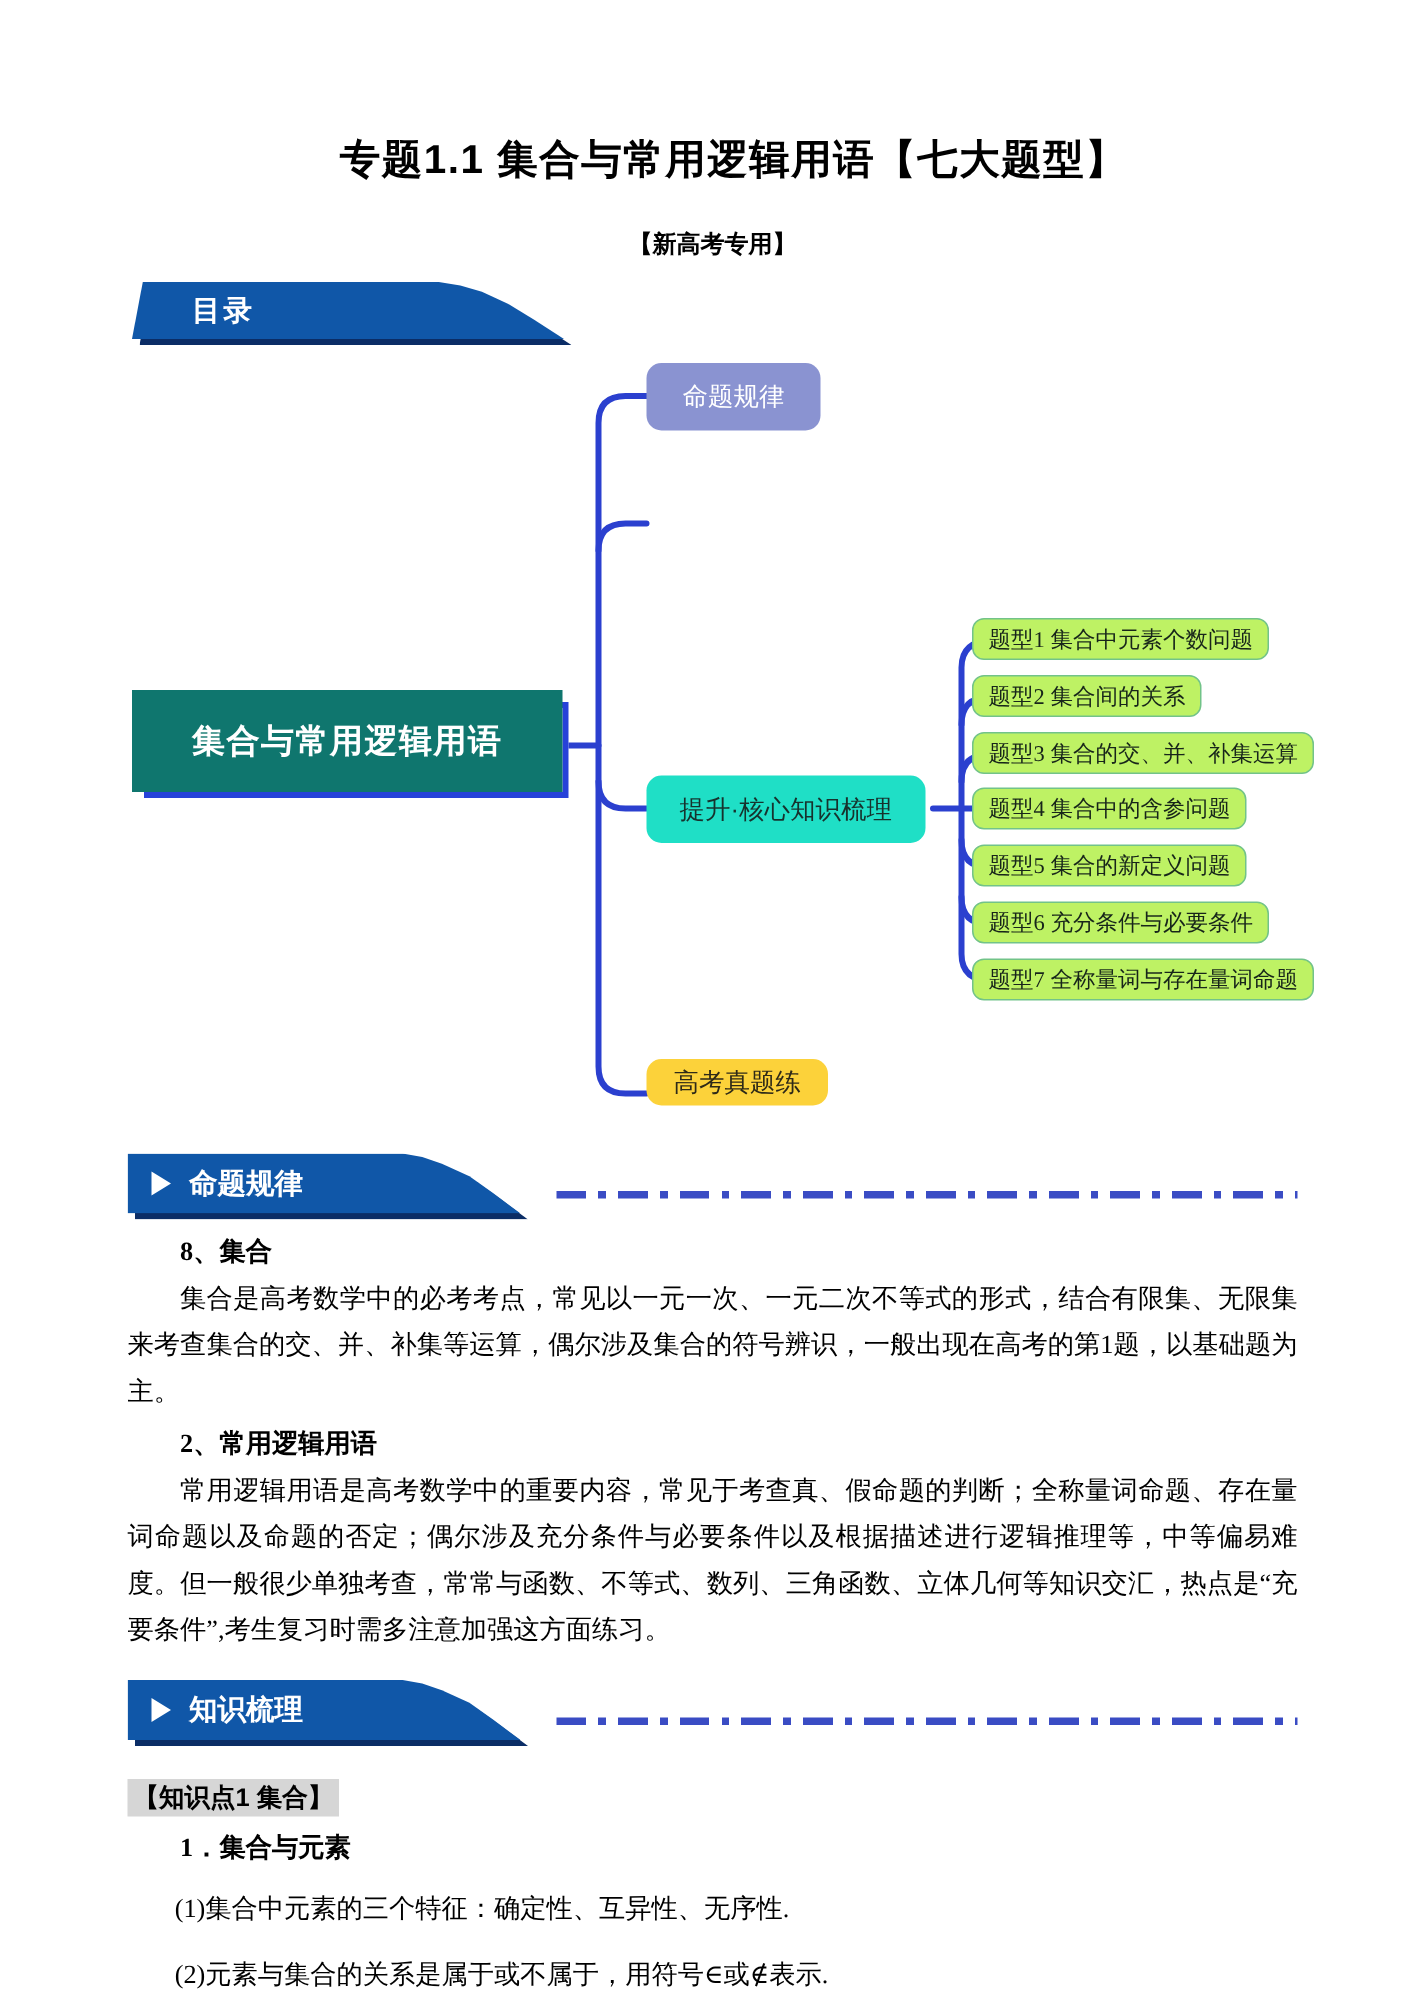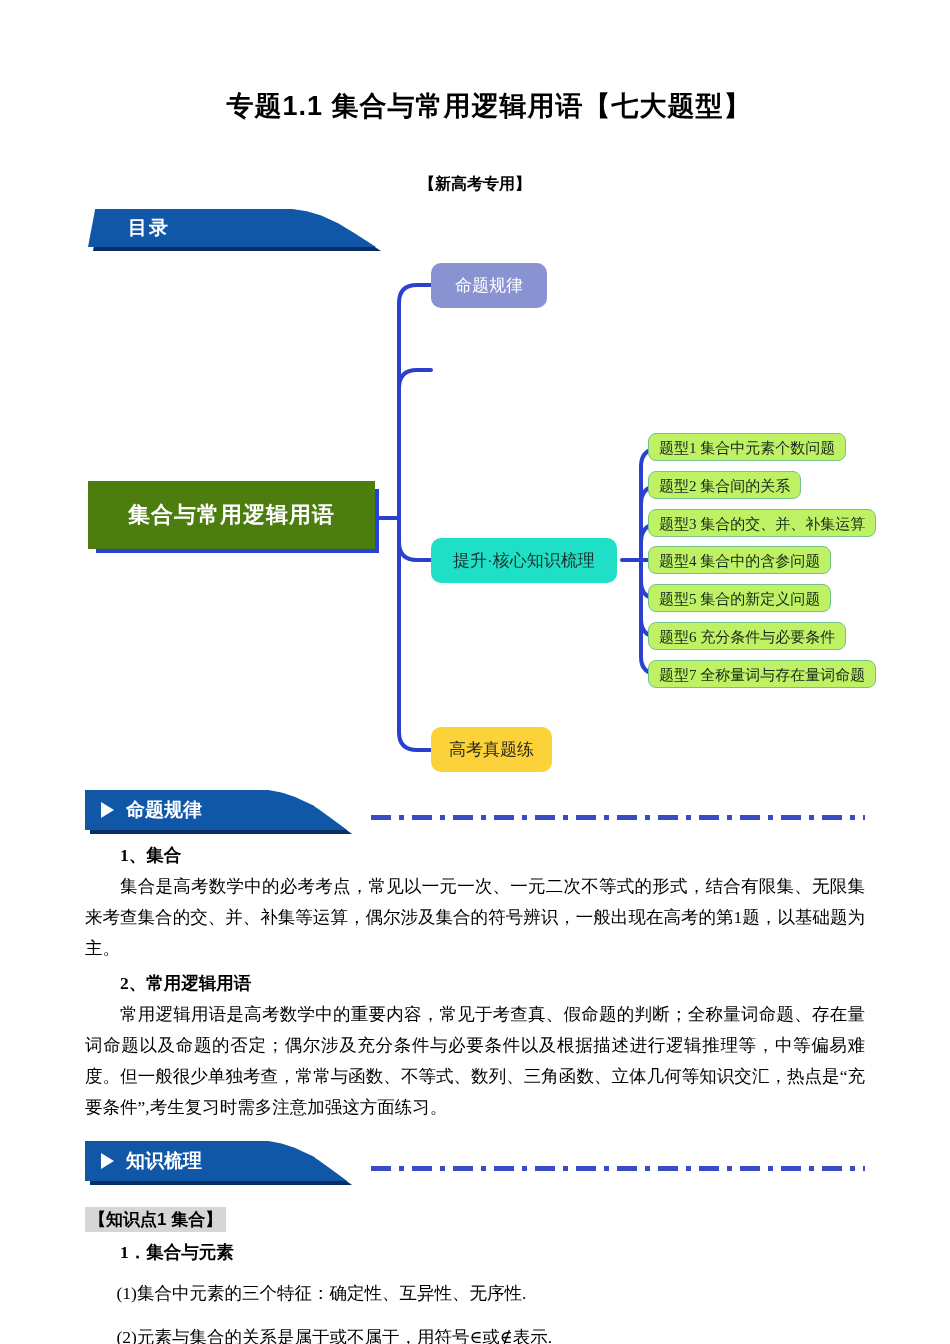--- a/index.html
+++ b/index.html
@@ -8,21 +8,21 @@
     font-family:"Liberation Serif","DejaVu Serif",serif;color:#000;
     overflow:hidden;
   }
 
   
   .doc-title{
     margin:88px 0 0;text-align:center;font-size:27px;font-weight:bold;
     letter-spacing:1px;font-family:"Liberation Sans","DejaVu Sans",sans-serif;padding-left:28px;
   }
   .doc-subtitle{
-    margin-top:50px;text-align:center;font-size:16px;font-weight:bold;
+    margin-top:29px;text-align:center;font-size:16px;font-weight:bold;
   }
 
   
   .ribbon{position:relative;height:38px;}
   .rshape{position:absolute;inset:0;
     clip-path:polygon(2.5% 0,71% 0,76% 6%,81% 17%,87% 38%,93% 66%,100% 100%,0 100%);}
   .rshadow{background:#0b2d66;transform:translate(5px,4px);}
   .rface{background:#1057a8;display:flex;align-items:center;color:#fff;
     font-weight:bold;font-size:19px;font-family:"Liberation Sans","DejaVu Sans",sans-serif;}
   .toc-ribbon{width:288px;margin:14px 0 0 88px;}
@@ -41,31 +41,31 @@
       #3a4cc4 28px 33px,transparent 33px 41px);}
 
   
   .mindmap{position:relative;height:535px;margin-top:8px;}
   .mindmap svg{position:absolute;left:0;top:0;}
   .mnode{position:absolute;display:flex;align-items:center;justify-content:center;
     font-family:"Liberation Sans","DejaVu Sans",sans-serif;white-space:nowrap;}
   .root-wrap{left:88px;top:226px;width:287px;height:68px;position:absolute;}
   .root-shadow{position:absolute;left:8px;top:8px;width:283px;height:64px;
     background:#fff;border:4px solid #2742d9;box-sizing:border-box;}
-  .root-face{position:absolute;inset:0;background:#4d7c0f;color:#fff;
+  .root-face{position:absolute;inset:0;background:#0f766e;color:#fff;
     display:flex;align-items:center;justify-content:center;
     font-size:22px;font-weight:bold;letter-spacing:1px;
     font-family:"Liberation Sans","DejaVu Sans",sans-serif;}
   .b-purple{left:431px;top:8px;height:45px;padding:0 24px;background:#8a93d1;
     color:#fff;border-radius:10px;font-size:17px;}
   .b-gray{left:431px;top:90px;height:47px;padding:0 24px;background:#636466;
     color:#fff;border-radius:10px;font-size:17px;}
   .b-cyan{left:431px;top:283px;height:45px;padding:0 22px;background:#1fdfc6;
     color:#17322d;border-radius:10px;font-size:17px;}
-  .b-yellow{left:431px;top:472px;height:45px;padding:0 18px;background:#fcd23a;
+  .b-yellow{left:431px;top:472px;height:31px;padding:0 18px;background:#fcd23a;
     color:#2e2a18;border-radius:10px;font-size:17px;}
   .topic{position:absolute;left:648px;height:28px;line-height:28px;padding:0 10px;
     background:#bef264;border:1px solid #72c389;border-radius:8px;
     color:#17251a;font-size:15px;box-sizing:border-box;}
 
   
   .body-text{margin:10px 85px 0;font-size:17.5px;line-height:31px;text-align:justify;}
   .body-text .h{font-weight:bold;text-indent:2em;margin:4px 0 0;}
   .body-text p{margin:0;text-indent:2em;}
   .kp-wrap{margin:26px 85px 0;}
@@ -133,21 +133,21 @@
     <span class="rshape rshadow"></span>
     <span class="rshape rface">
       <span class="tri"></span>
       <span>命题规律</span>
     </span>
   </div>
   <div class="dashline"></div>
 </div>
 
 <div class="body-text">
-  <div class="h">1、集合</div>
+  <div class="h">8、集合</div>
   <p>集合是高考数学中的必考考点，常见以一元一次、一元二次不等式的形式，结合有限集、无限集来考查集合的交、并、补集等运算，偶尔涉及集合的符号辨识，一般出现在高考的第1题，以基础题为主。</p>
   <div class="h">2、常用逻辑用语</div>
   <p>常用逻辑用语是高考数学中的重要内容，常见于考查真、假命题的判断；全称量词命题、存在量词命题以及命题的否定；偶尔涉及充分条件与必要条件以及根据描述进行逻辑推理等，中等偏易难度。但一般很少单独考查，常常与函数、不等式、数列、三角函数、立体几何等知识交汇，热点是“充要条件”,考生复习时需多注意加强这方面练习。</p>
 </div>
 
 <div class="section-head" style="margin-top:18px">
   <div class="ribbon sec-ribbon">
     <span class="rshape rshadow"></span>
     <span class="rshape rface">
       <span class="tri"></span>

